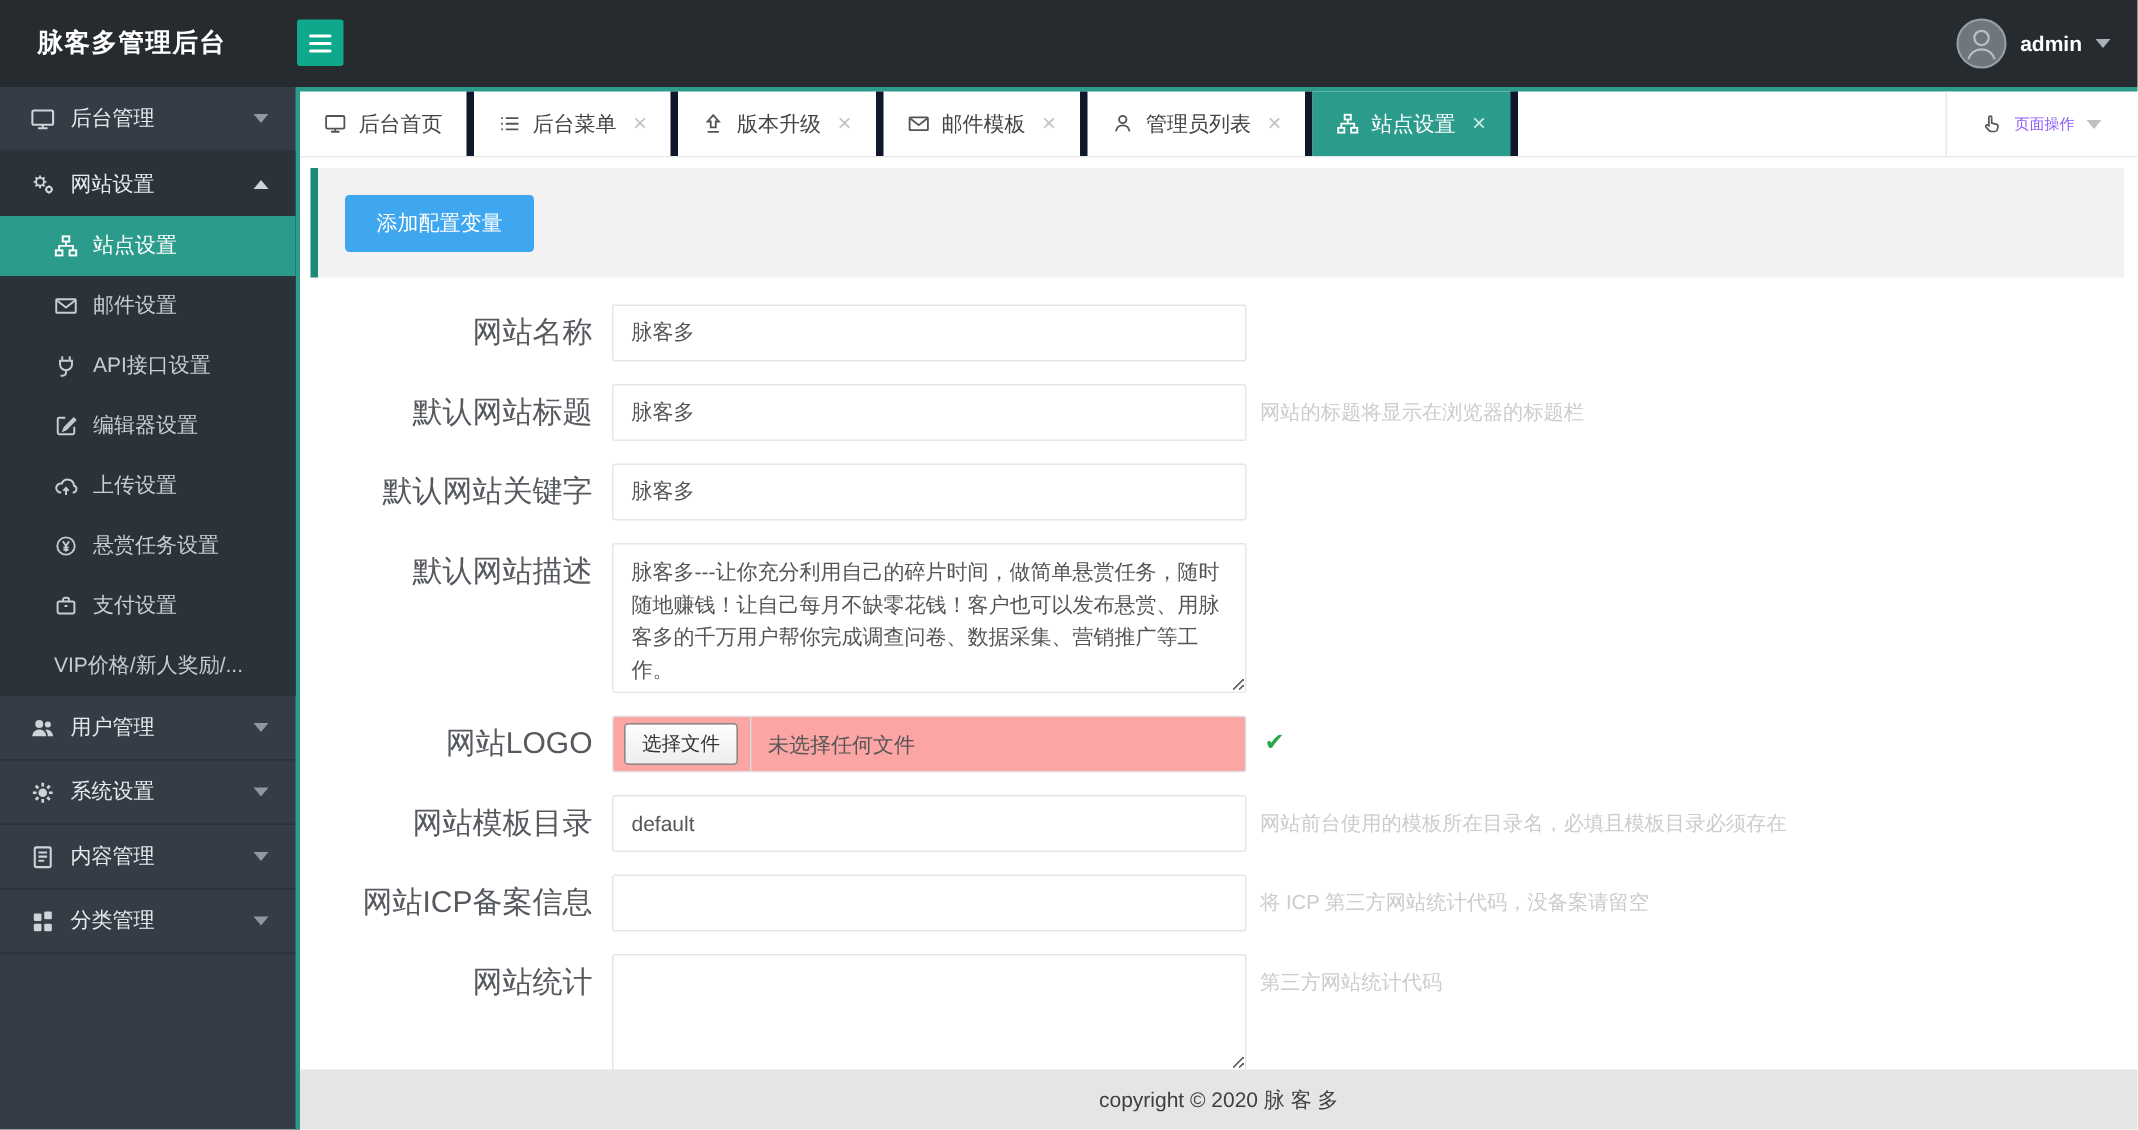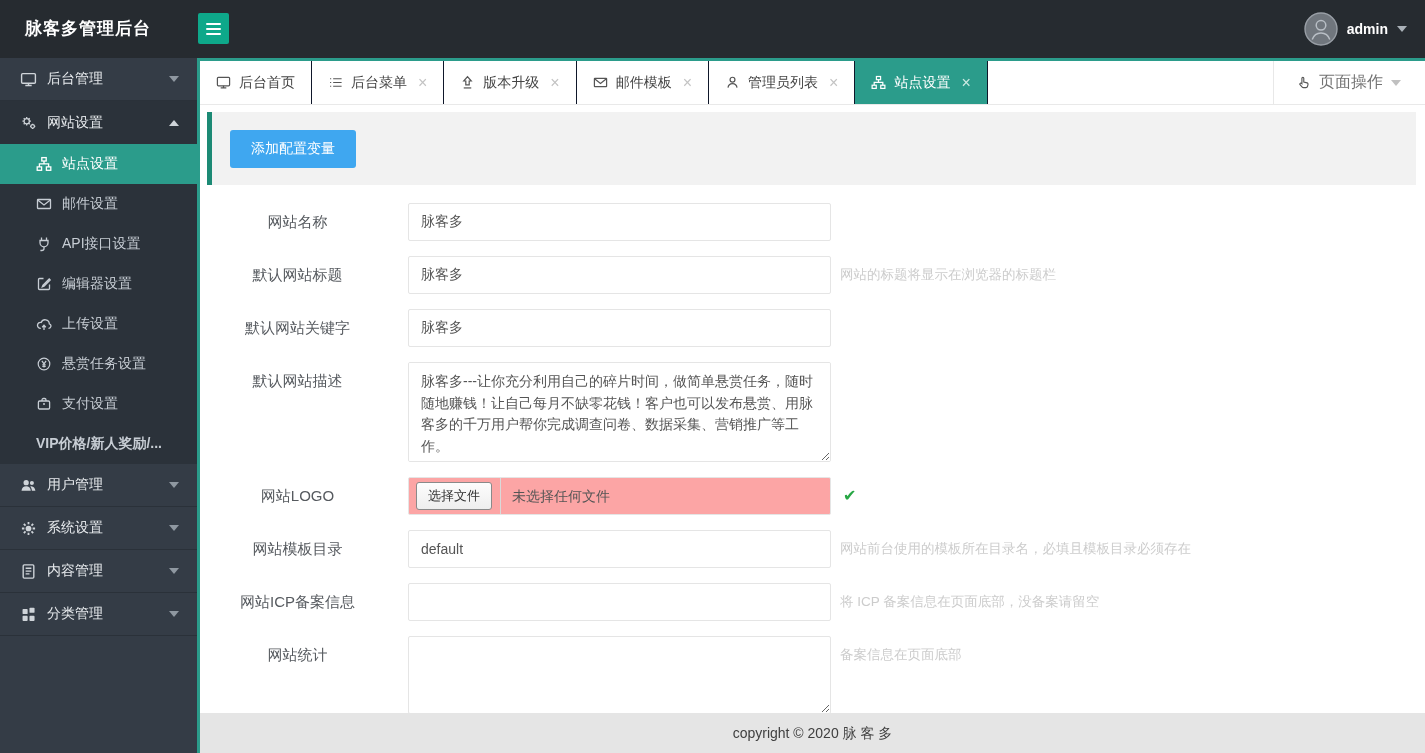--- a/index.html
+++ b/index.html
@@ -19,42 +19,42 @@
   .sidebar { position:absolute; left:0; top:58px; width:200px; height:695px; background:#343c46; border-right:3px solid #2b9c8b; z-index:20; }
   .side-item { height:43px; display:flex; align-items:center; padding:0 18px 0 20px; color:#e7eaed; font-size:14px; cursor:pointer; border-bottom:1px solid rgba(0,0,0,.18); }
   .side-item .s-ico { width:17px; height:17px; margin-right:10px; color:#cfd4d9; flex:none; }
   .side-item .cr { margin-left:auto; }
   .side-group { background:#2b323a; }
   .side-group .side-item { border-bottom:none; }
   .sub-item { height:40px; display:flex; align-items:center; padding-left:36px; color:#c7cdd4; font-size:14px; cursor:pointer; background:#2b323a; }
   .sub-item .s-ico { width:16px; height:16px; margin-right:10px; color:#c7cdd4; flex:none; }
   .sub-item.active { background:#2b9c8b; color:#fff; }
   .sub-item.active .s-ico { color:#fff; }
-  .sub-item.noicon { color:#c7cdd4;font-weight:bold; }
+  .sub-item.noicon { color:#c7cdd4; }
 
   
   .tabbar { position:absolute; left:200px; top:58px; right:0; height:47px; background:#fff; border-top:3px solid #2b9c8b; border-bottom:1px solid #e9e9e9; display:flex; z-index:10; }
-  .tab { height:43px; display:flex; align-items:center; padding:0 16px; font-size:14px; color:#444; cursor:pointer; border-right:1px solid #0f172a; white-space:nowrap;justify-content:flex-end; }
+  .tab { height:43px; display:flex; align-items:center; padding:0 16px; font-size:14px; color:#444; cursor:pointer; border-right:5px solid #0f172a; white-space:nowrap;justify-content:flex-end; }
   .tab .t-ico { width:15px; height:15px; margin-right:8px; color:#555; flex:none; }
   .tab .t-close { margin-left:11px; color:#c3c3c3; font-size:16px; line-height:1; cursor:pointer; }
   .tab.active { background:#2b9c8b; color:#fff; }
   .tab.active .t-ico { color:#fff; }
   .tab.active .t-close { color:#cdeae3; }
-  .page-actions { margin-left:auto; height:43px; display:flex; align-items:center; gap:8px; padding:0 24px 0 22px; border-left:1px solid #e8e8e8; font-size:16px; color:#737373; cursor:pointer; }
+  .page-actions { margin-left:auto; height:43px; display:flex; align-items:center; gap:8px; padding:0 24px 0 22px; border-left:1px solid #e8e8e8; font-size:10px; color:#8b5cf6; cursor:pointer; }
   .page-actions .t-ico { width:15px; height:15px; color:#555; }
   .page-actions .caret-down { border-top-color:#c0c0c0; }
 
   
   .content { position:absolute; left:200px; top:105px; right:0; bottom:40px; background:#fff; overflow:hidden; }
   .toolbar { margin:7px 9px 0 7px; height:73px; background:#f2f2f2; border-left:5px solid #1c8a75; display:flex; align-items:center; }
   .btn-blue { margin-left:18px; background:#3fa7f0; color:#fff; border:none; border-radius:3px; font-size:14px; padding:10px 21px; cursor:pointer; font-family:inherit; }
 
   .form { margin-top:18px; }
   .frow { display:flex; align-items:flex-start; margin-bottom:15px; }
-  .flabel { width:208px; text-align:center; padding-right:13px; font-size:15px; color:#565a5f; line-height:38px; flex:none; }
+  .flabel { width:208px; text-align:right; padding-right:13px; font-size:20px; color:#565a5f; line-height:38px; flex:none; }
   .finput { width:423px; height:38px; border:1px solid #e5e5e5; border-radius:2px; padding:0 12px; font-size:14px; color:#555; font-family:inherit; outline:none; background:#fff; }
   .ftextarea { width:423px; border:1px solid #e5e5e5; border-radius:2px; padding:8px 12px; font-size:14px; color:#555; line-height:1.55; font-family:inherit; outline:none; resize:both; }
   .ta-desc { height:100px; }
   .ta-stats { height:78px; }
   .fhint { margin-left:9px; font-size:13.5px; color:#ccc; line-height:38px; white-space:nowrap; }
   .fhint.top { line-height:38px; }
 
   .filebox { width:423px; height:38px; border:1px solid #e5e5e5; border-radius:2px; display:flex; align-items:stretch; background:#fca5a5; }
   .filebtn { margin:4px 0 4px 7px; padding:0 11px; font-size:13px; color:#333; background:linear-gradient(#fdfdfd,#eeeeee); border:1px solid #8a8a8a; border-radius:3px; cursor:pointer; font-family:inherit; }
   .filesep { width:1px; background:#d9d9d9; margin-left:8px; }
@@ -344,27 +344,27 @@
 
     <div class="frow">
       <div class="flabel">网站模板目录</div>
       <input class="finput" type="text" value="default" style="">
       <span class="fhint">网站前台使用的模板所在目录名，必填且模板目录必须存在</span>
     </div>
 
     <div class="frow">
       <div class="flabel">网站ICP备案信息</div>
       <input class="finput" type="text" value="" style="">
-      <span class="fhint">将 ICP 备案信息在页面底部，没备案请留空</span>
+      <span class="fhint">将 ICP 第三方网站统计代码，没备案请留空</span>
     </div>
 
     <div class="frow">
       <div class="flabel">网站统计</div>
       <textarea class="ftextarea ta-stats" style=""></textarea>
-      <span class="fhint top">备案信息在页面底部</span>
+      <span class="fhint top">第三方网站统计代码</span>
     </div>
 
   </div>
 </div>
 
 <div class="footer">
   <span>copyright © 2020 脉 客 多</span>
 </div>
 
 </body></html>

